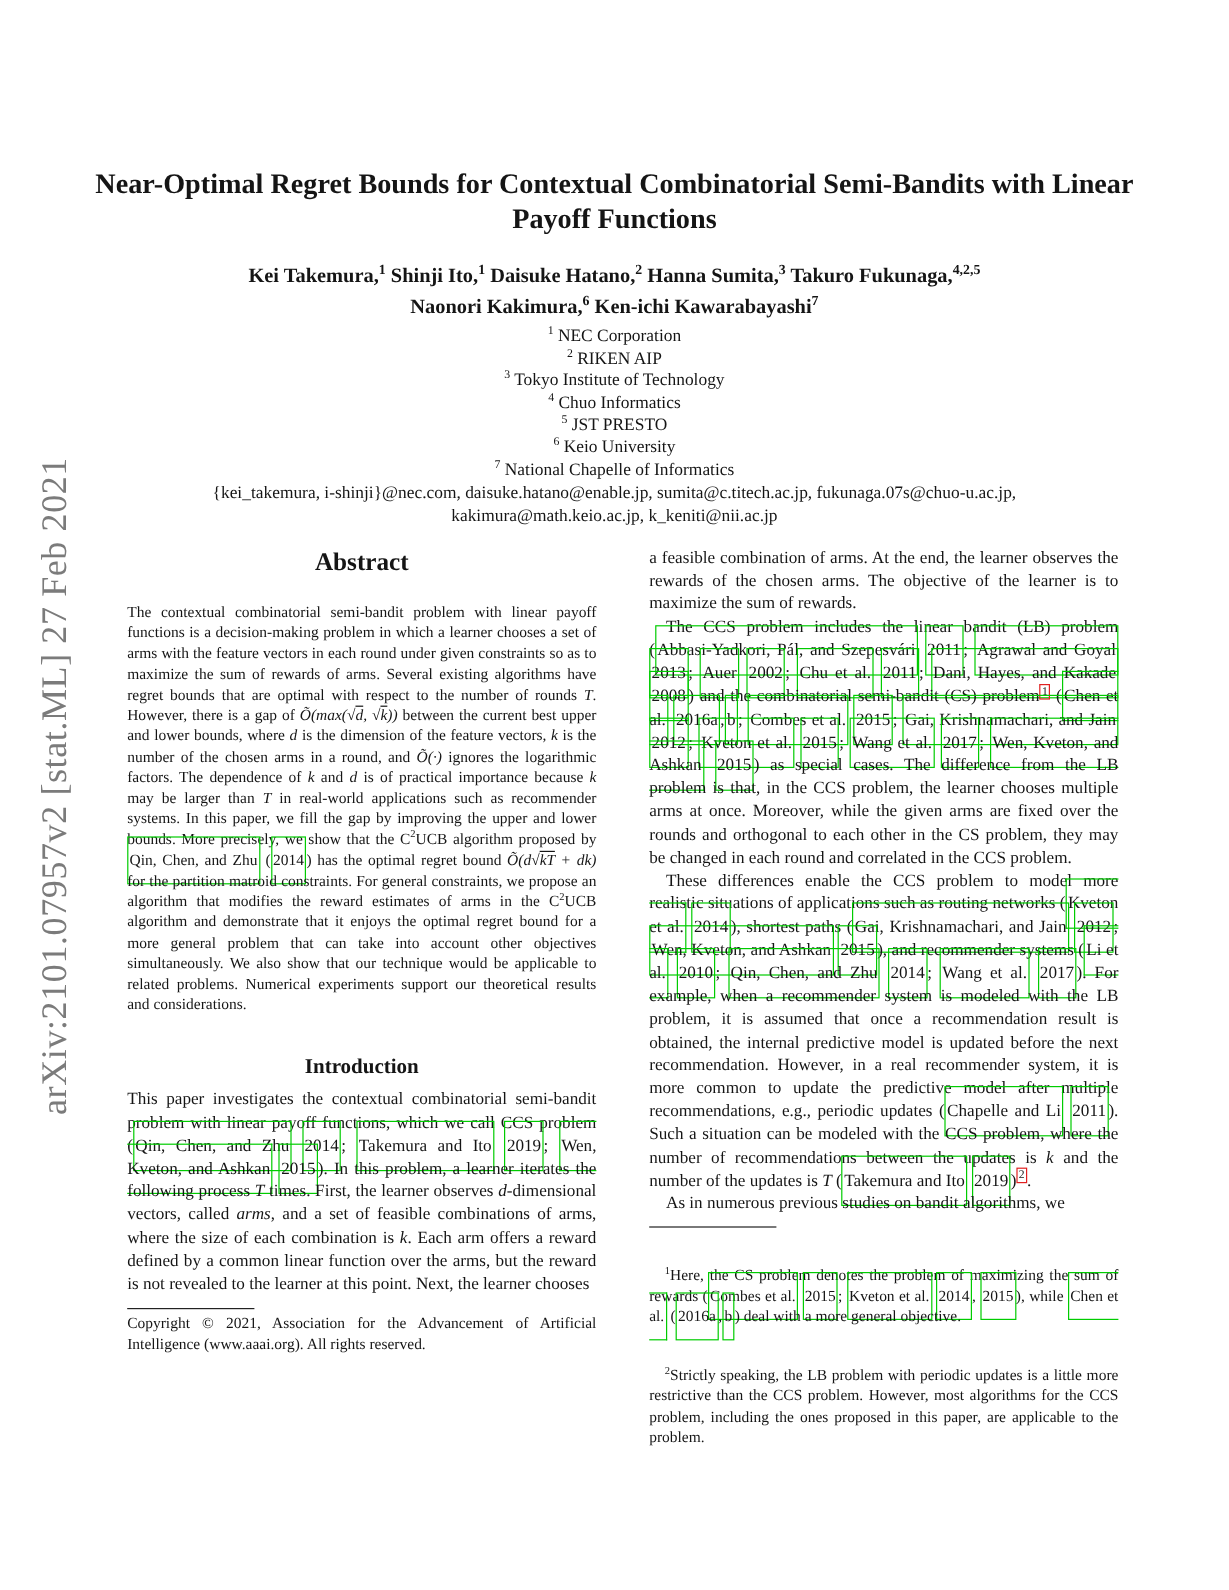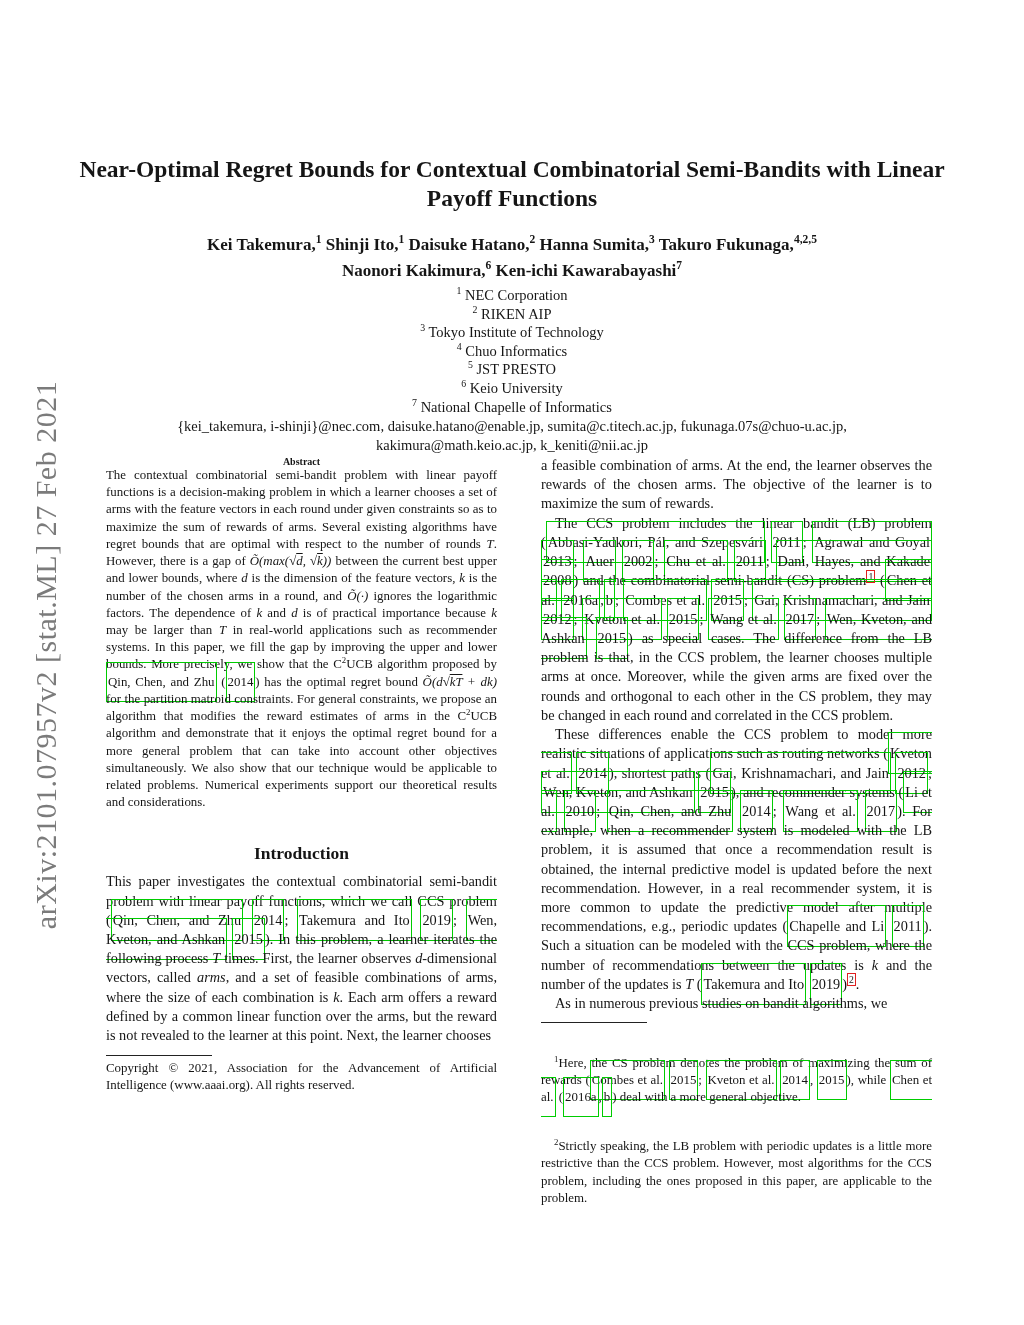--- a/index.html
+++ b/index.html
@@ -14,32 +14,32 @@
   }
   .arxiv-stamp {
     position:absolute;
     top:655px; left:46px;
     transform:translate(-50%,-50%) rotate(-90deg);
     white-space:nowrap;
     font-size:30px;
     color:#7b7b7b;
     letter-spacing:0.5px;
   }
-  .header { position:absolute; top:155px; left:0; width:1024px; text-align:center; }
+  .header { position:absolute; top:140px; left:0; width:1024px; text-align:center; }
   .title { font-size:23.5px; font-weight:bold; line-height:1.24; margin:0 auto; max-width:880px; }
   .authors { margin-top:19px; font-size:17px; font-weight:bold; line-height:1.5; }
   .affiliations { margin-top:3px; font-size:14.5px; line-height:1.28; }
   .emails { font-size:14.5px; line-height:1.3; margin-top:1px; }
   sup { font-size:68%; vertical-align:super; line-height:0; }
 
   .columns { position:absolute; top:456px; left:106px; width:826px; display:flex; gap:44px; }
   .col { width:391px; }
 
   .section-heading { text-align:center; font-weight:bold; }
-  .abstract-heading { font-size:10px; margin-bottom:0; }
+  .abstract-heading { font-size:21px; margin-bottom:21px; }
   .abstract-body { font-size:12.9px; line-height:1.335; text-align:justify; }
   .intro-heading { font-size:17.5px; margin-top:32px; margin-bottom:8px; }
   .body-text { font-size:14.3px; line-height:1.345; text-align:justify; }
   .para.indent { text-indent:14px; }
 
   .footrule { width:106px; border:none; border-top:1.3px solid #222; margin:0 0 4px 0; }
   .copyright-block { margin-top:10px; }
   .copyright { font-size:12.9px; line-height:1.3; text-align:justify; }
 
   .footnotes { margin-top:9px; }

